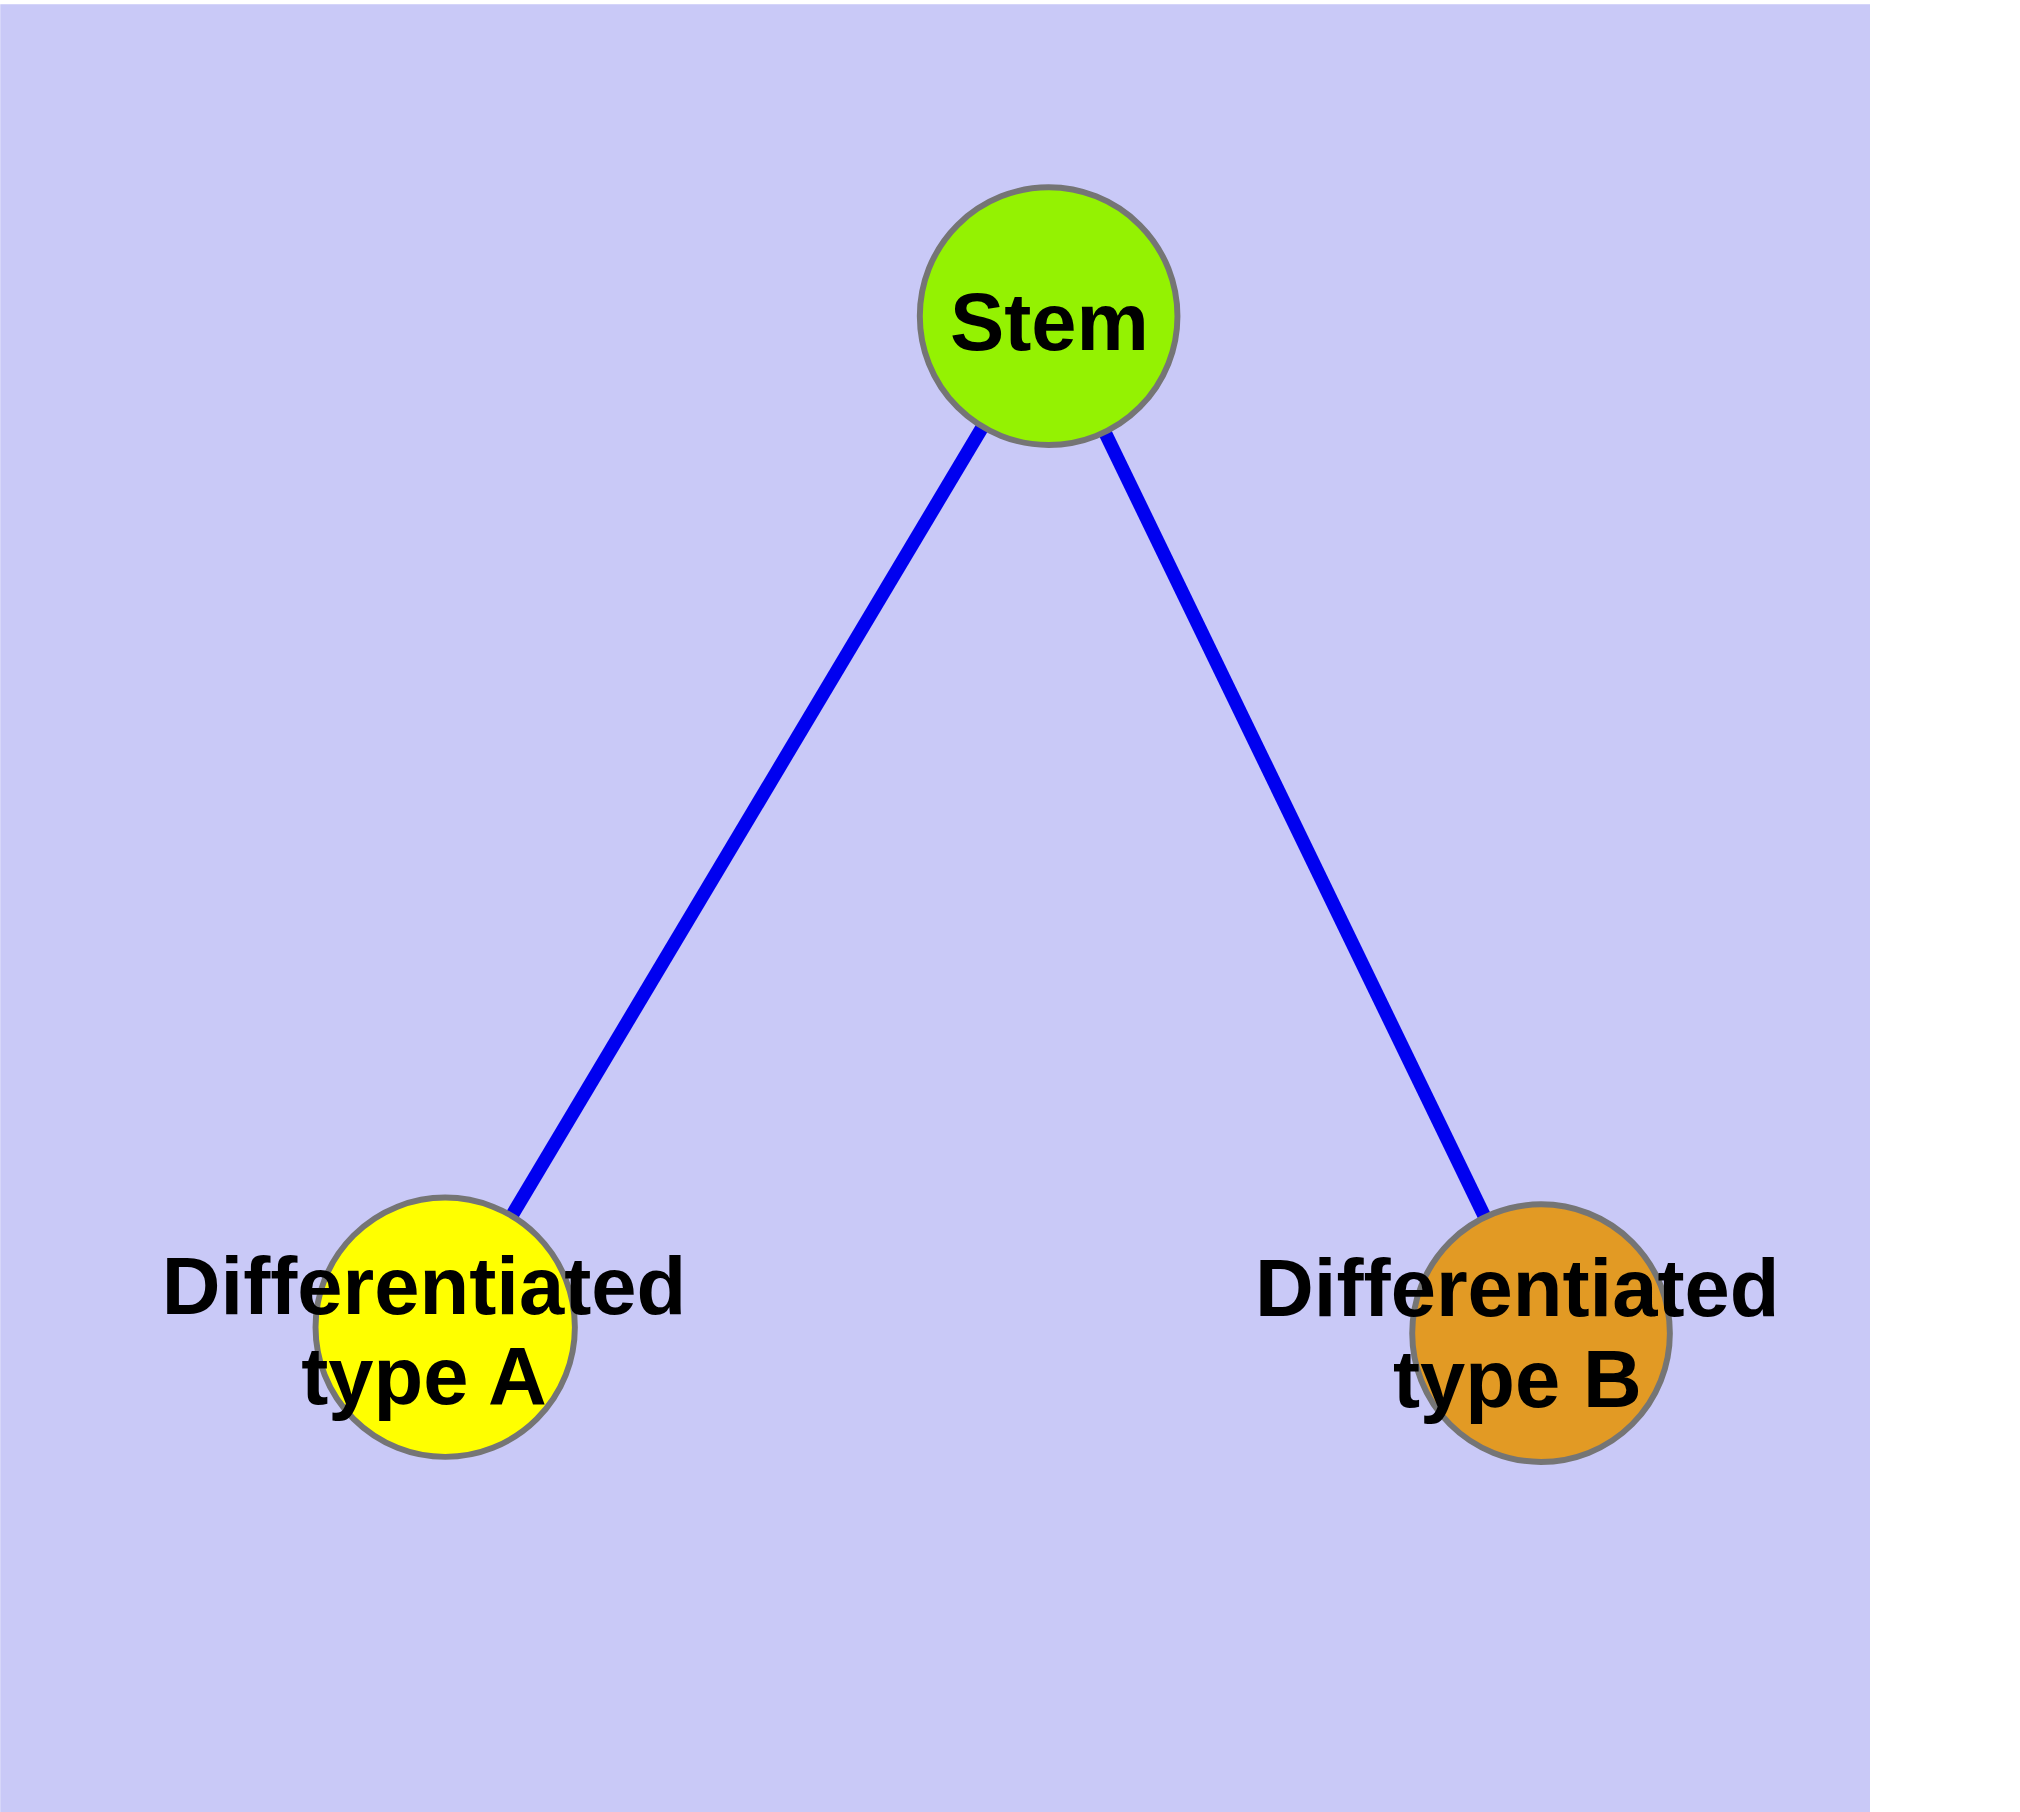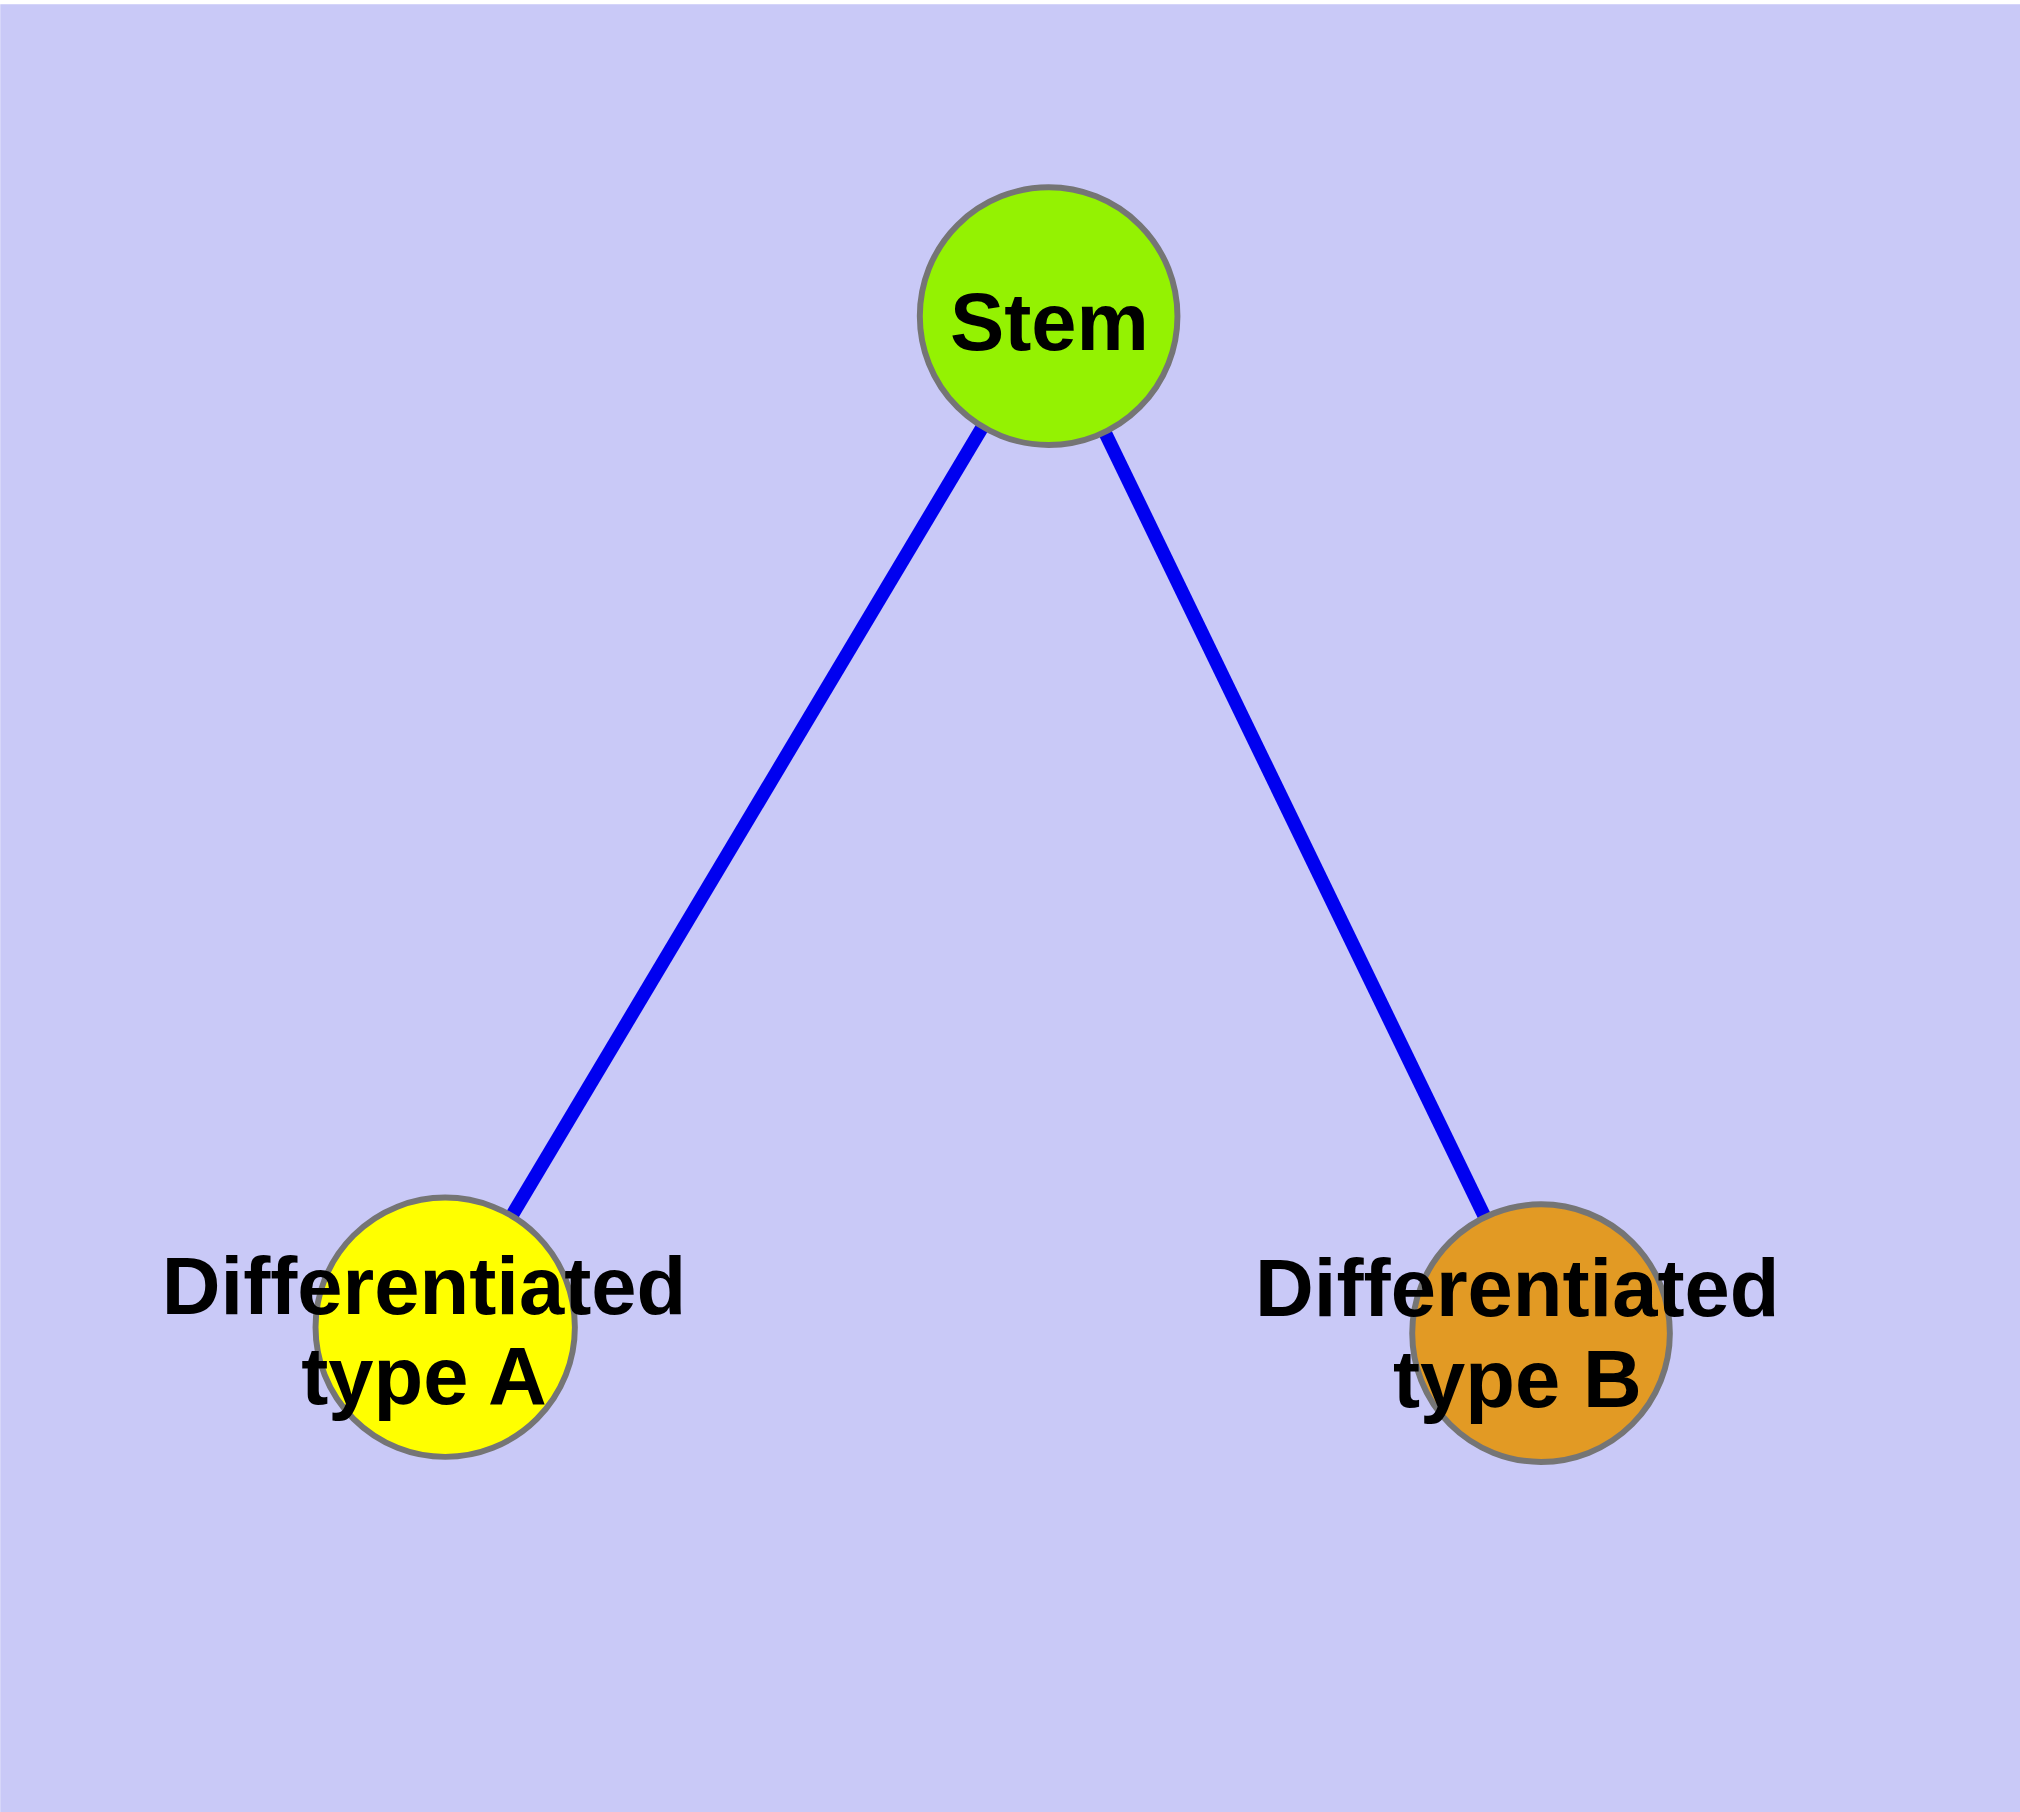--- a/index.html
+++ b/index.html
@@ -2,21 +2,21 @@
 <html style="font-size:13.6px"><head>
 <meta charset="utf-8">
 <style>
   html, body {
     margin: 0;
     padding: 0;
     background: #ffffff;
   }
   .canvas-wrap {
     position: relative;
-    width: 2020px;
+    width: 1870px;
     height: 1812px;
     background: #ffffff;
     overflow: hidden;
   }
   svg {
     display: block;
   }
   text {
     font-family: "Liberation Sans", sans-serif;
     font-weight: bold;

